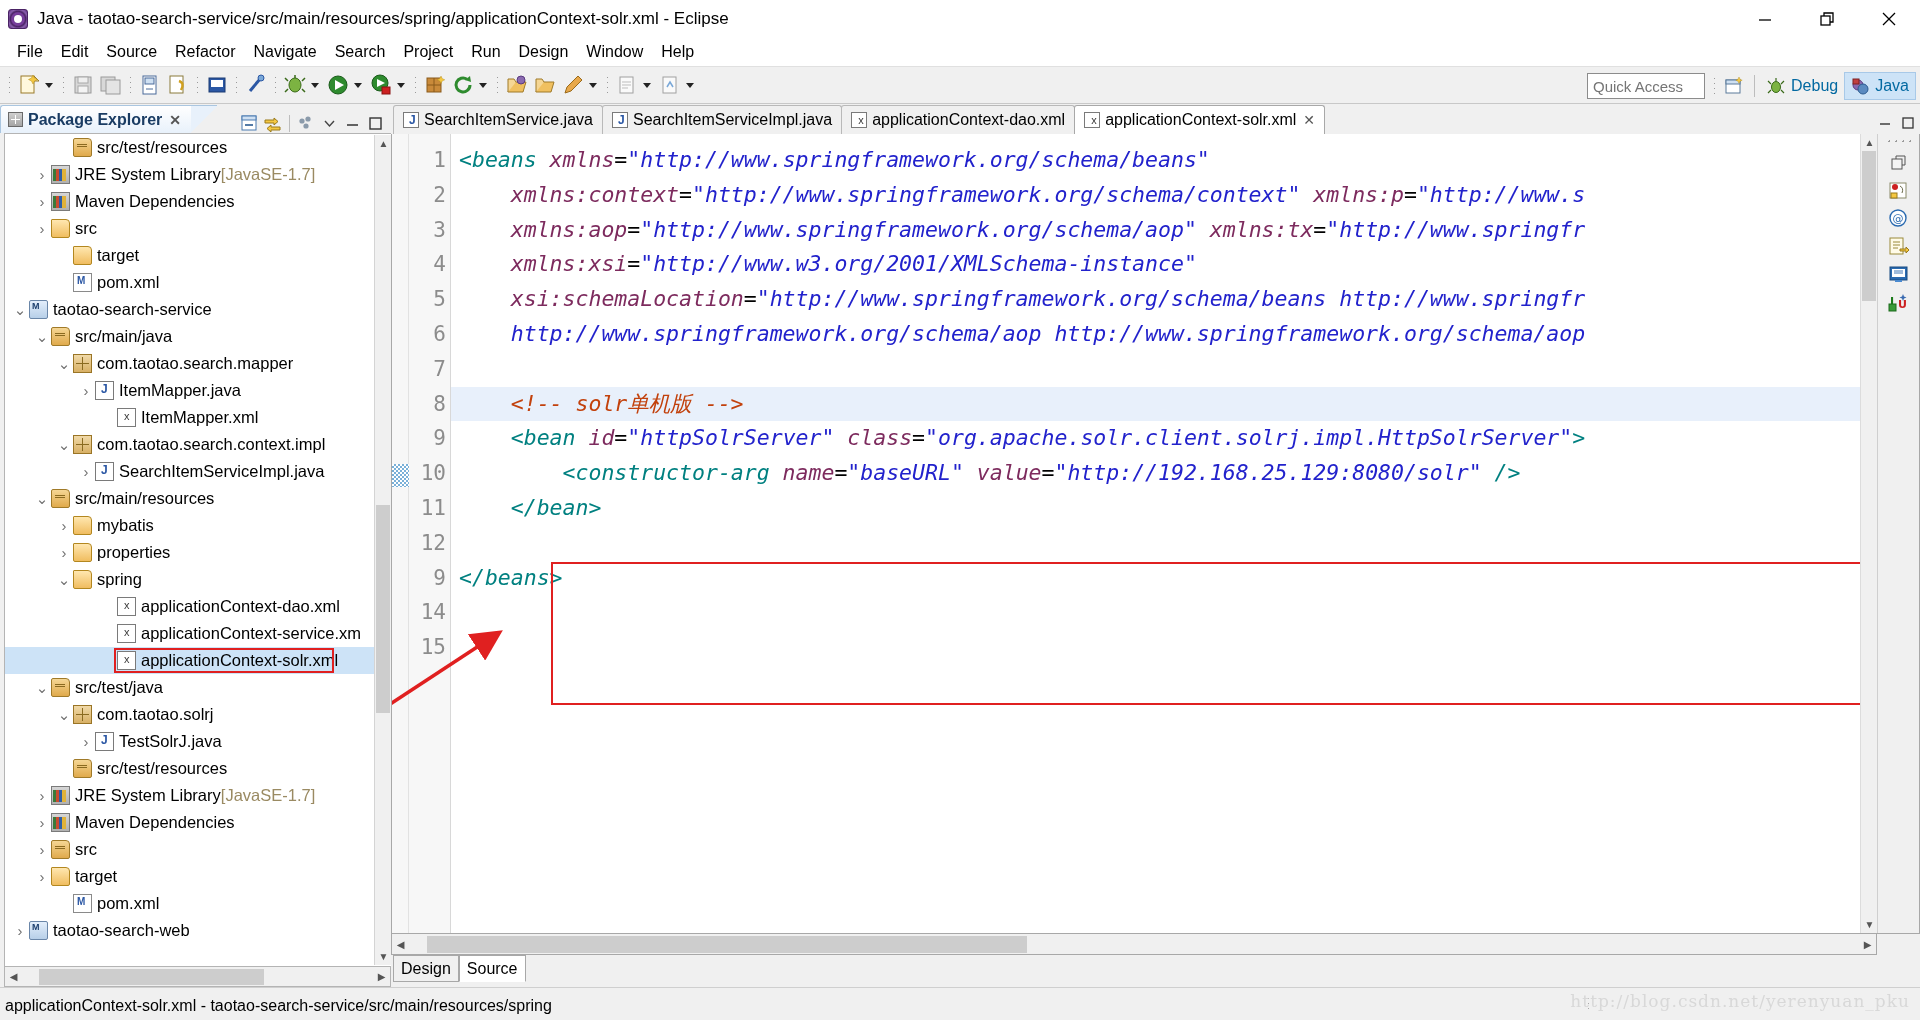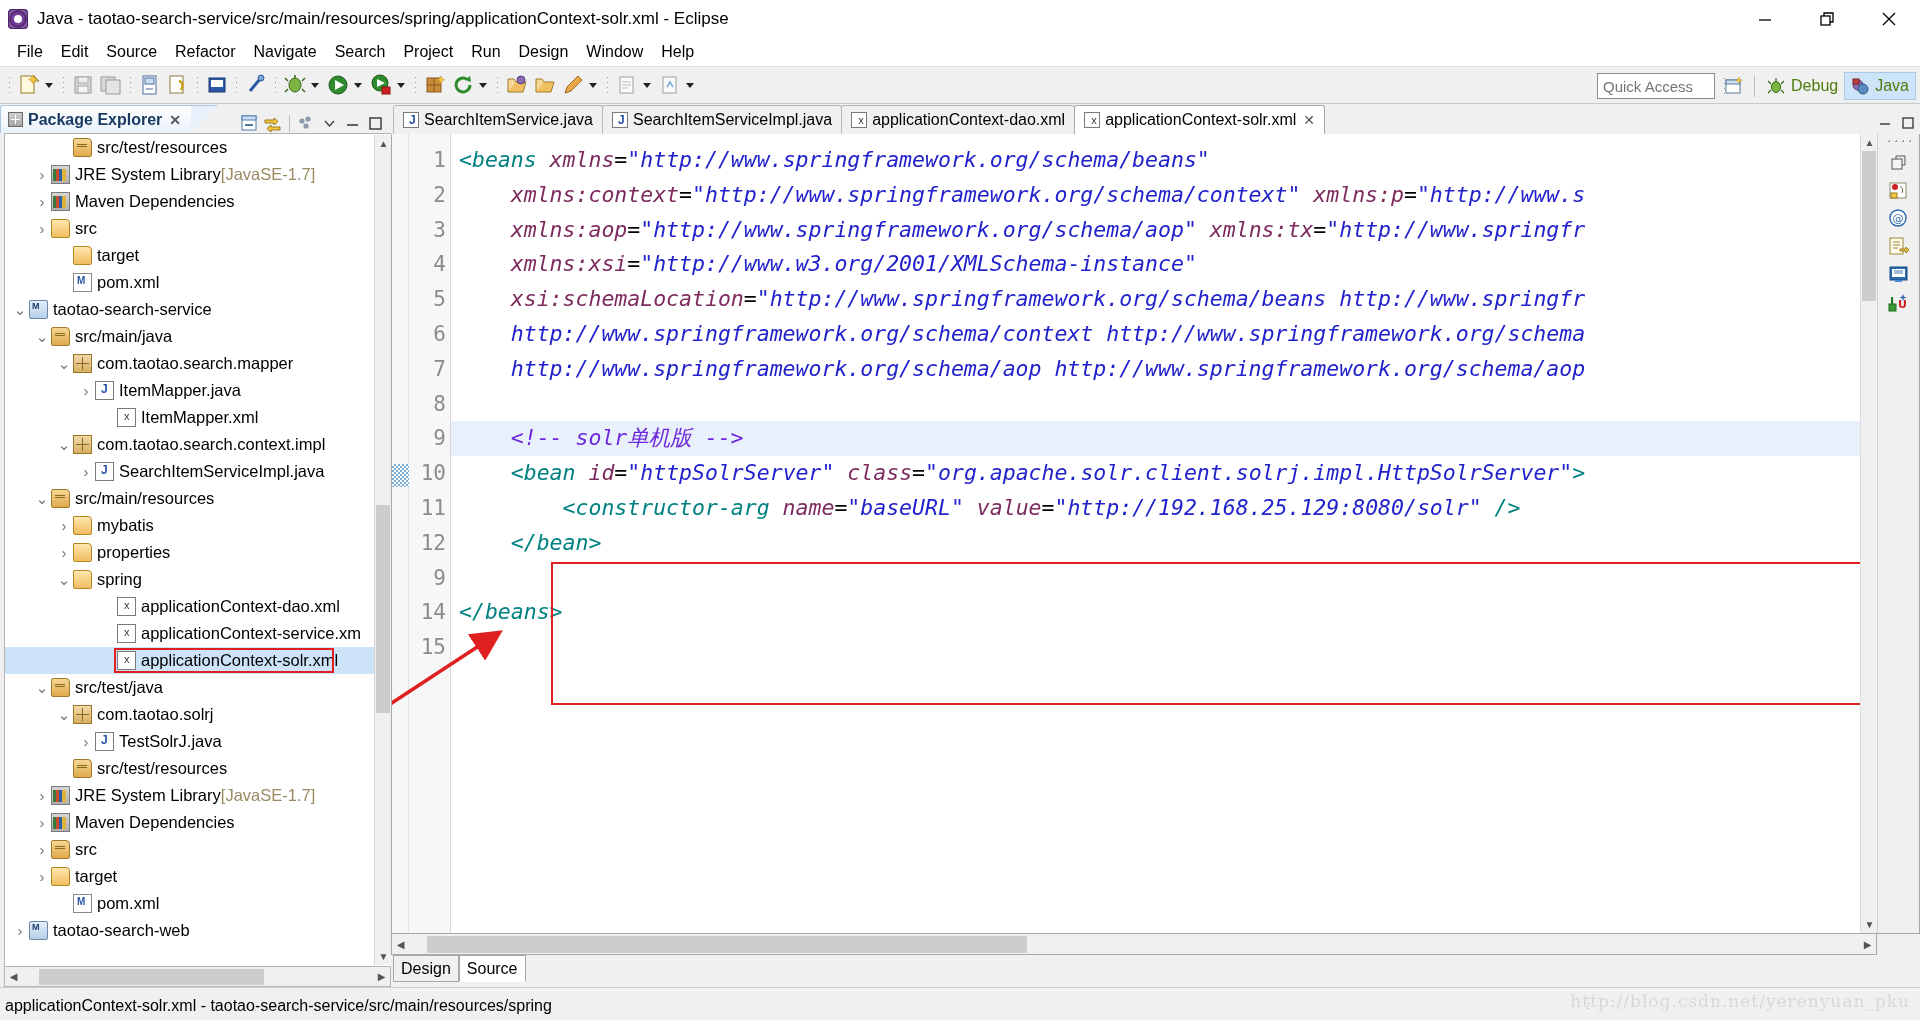--- a/index.html
+++ b/index.html
@@ -106,21 +106,21 @@
   .tb-arrow::after {
     content: "";
     position: absolute;
     left: 2px; top: 10px;
     border-left: 4.5px solid transparent;
     border-right: 4.5px solid transparent;
     border-top: 5px solid #222;
   }
   #quick-access-wrap {
     position: absolute;
-    right: 190px; top: 6px;
+    right: 200px; top: 6px;
     display: flex; align-items: center; justify-content: center;
   }
   #quick-access {
     width: 118px; height: 26px;
     border: 1px solid #8c8c8c;
     background: #ffffff;
     font-size: 15px;
     color: #9a8a62;
     padding: 1px 5px;
     font-family: "Liberation Sans", sans-serif;
@@ -130,21 +130,21 @@
     position: absolute;
     right: 4px; top: 4px;
     height: 30px;
     display: flex; align-items: center;
   }
   .persp-btn {
     height: 28px;
     display: flex; align-items: center;
     padding: 0 6px;
     font-size: 16px;
-    color: #4d7c0f;
+    color: #0369a1;
     cursor: default;
   }
   .persp-btn.active {
     background: #cde3f7;
     border: 1px solid #a8c9e8;
   }
   .vsep { width: 1px; height: 22px; background: #bdbdbd; margin: 0 6px; }
 
   
   #main {
@@ -403,21 +403,21 @@
     font-size: 21.5px;
     font-style: italic;
     white-space: pre;
     padding-left: 8px;
     position: relative;
   }
   .cline.hl { background: #e8f0fb; }
   .tag   { color: #008080; font-style: italic; }
   .attr  { color: #7d2b5e; font-style: italic; }
   .val   { color: #2222cc; font-style: italic; }
-  .cmt   { color: #6d28d9; font-style: italic; }
+  .cmt   { color: #c2410c; font-style: italic; }
   .eq    { color: #000000; font-style: italic; }
   .plain { color: #2222cc; font-style: italic; }
 
   
   #code-redbox {
     position: absolute;
     left: 100px; top: 428px;
     width: 1700px; height: 143px;
     border: 2px solid #e02020;
     pointer-events: none;
@@ -981,21 +981,20 @@
           <div class="lnum">9</div>
           <div class="lnum">14</div>
           <div class="lnum">15</div>
         </div>
       <div id="code">
         <div class="cline"><span class="tag">&lt;beans </span><span class="attr">xmlns</span><span class="eq">=</span><span class="val">"http://www.springframework.org/schema/beans"</span></div>
           <div class="cline"><span class="plain">    </span><span class="attr">xmlns:context</span><span class="eq">=</span><span class="val">"http://www.springframework.org/schema/context"</span><span class="plain"> </span><span class="attr">xmlns:p</span><span class="eq">=</span><span class="val">"http://www.s</span></div>
           <div class="cline"><span class="plain">    </span><span class="attr">xmlns:aop</span><span class="eq">=</span><span class="val">"http://www.springframework.org/schema/aop"</span><span class="plain"> </span><span class="attr">xmlns:tx</span><span class="eq">=</span><span class="val">"http://www.springfr</span></div>
           <div class="cline"><span class="plain">    </span><span class="attr">xmlns:xsi</span><span class="eq">=</span><span class="val">"http://www.w3.org/2001/XMLSchema-instance"</span></div>
           <div class="cline"><span class="plain">    </span><span class="attr">xsi:schemaLocation</span><span class="eq">=</span><span class="val">"http://www.springframework.org/schema/beans http://www.springfr</span></div>
-          <div class="cline"><span class="val">    http://www.springframework.org/schema/context http://www.springframework.org/schema</span></div>
           <div class="cline"><span class="val">    http://www.springframework.org/schema/aop http://www.springframework.org/schema/aop</span></div>
           <div class="cline">&nbsp;</div>
           <div class="cline hl"><span class="cmt">    &lt;!-- solr单机版 --&gt;</span></div>
           <div class="cline"><span class="tag">    &lt;bean </span><span class="attr">id</span><span class="eq">=</span><span class="val">"httpSolrServer"</span><span class="plain"> </span><span class="attr">class</span><span class="eq">=</span><span class="val">"org.apache.solr.client.solrj.impl.HttpSolrServer"</span><span class="tag">&gt;</span></div>
           <div class="cline"><span class="tag">        &lt;constructor-arg </span><span class="attr">name</span><span class="eq">=</span><span class="val">"baseURL"</span><span class="plain"> </span><span class="attr">value</span><span class="eq">=</span><span class="val">"http://192.168.25.129:8080/solr"</span><span class="plain"> </span><span class="tag">/&gt;</span></div>
           <div class="cline"><span class="tag">    &lt;/bean&gt;</span></div>
           <div class="cline">&nbsp;</div>
           <div class="cline"><span class="tag">&lt;/beans&gt;</span></div>
           <div id="code-redbox"></div>
       </div>

